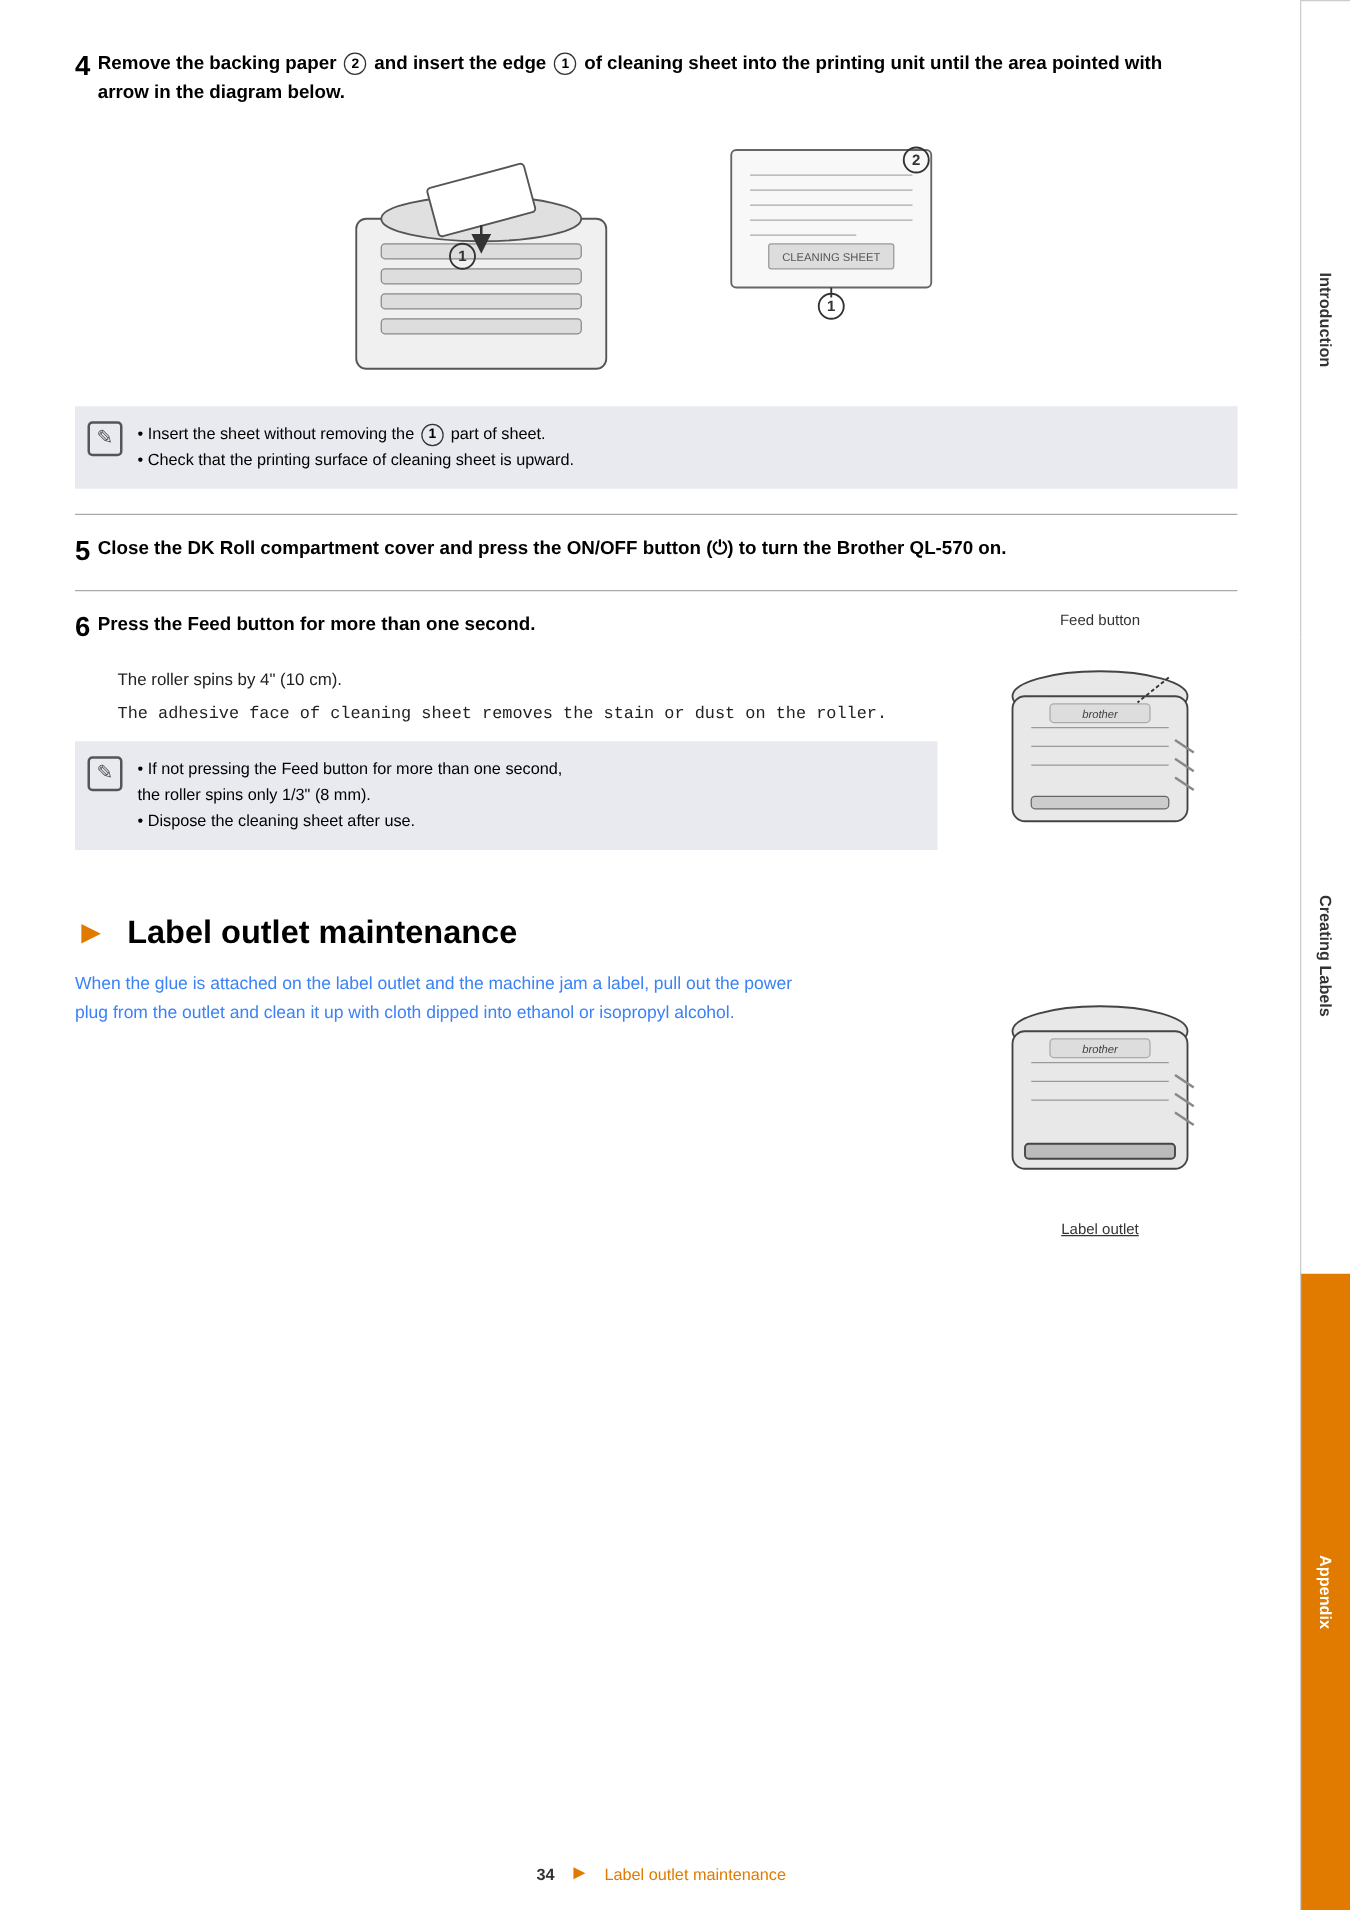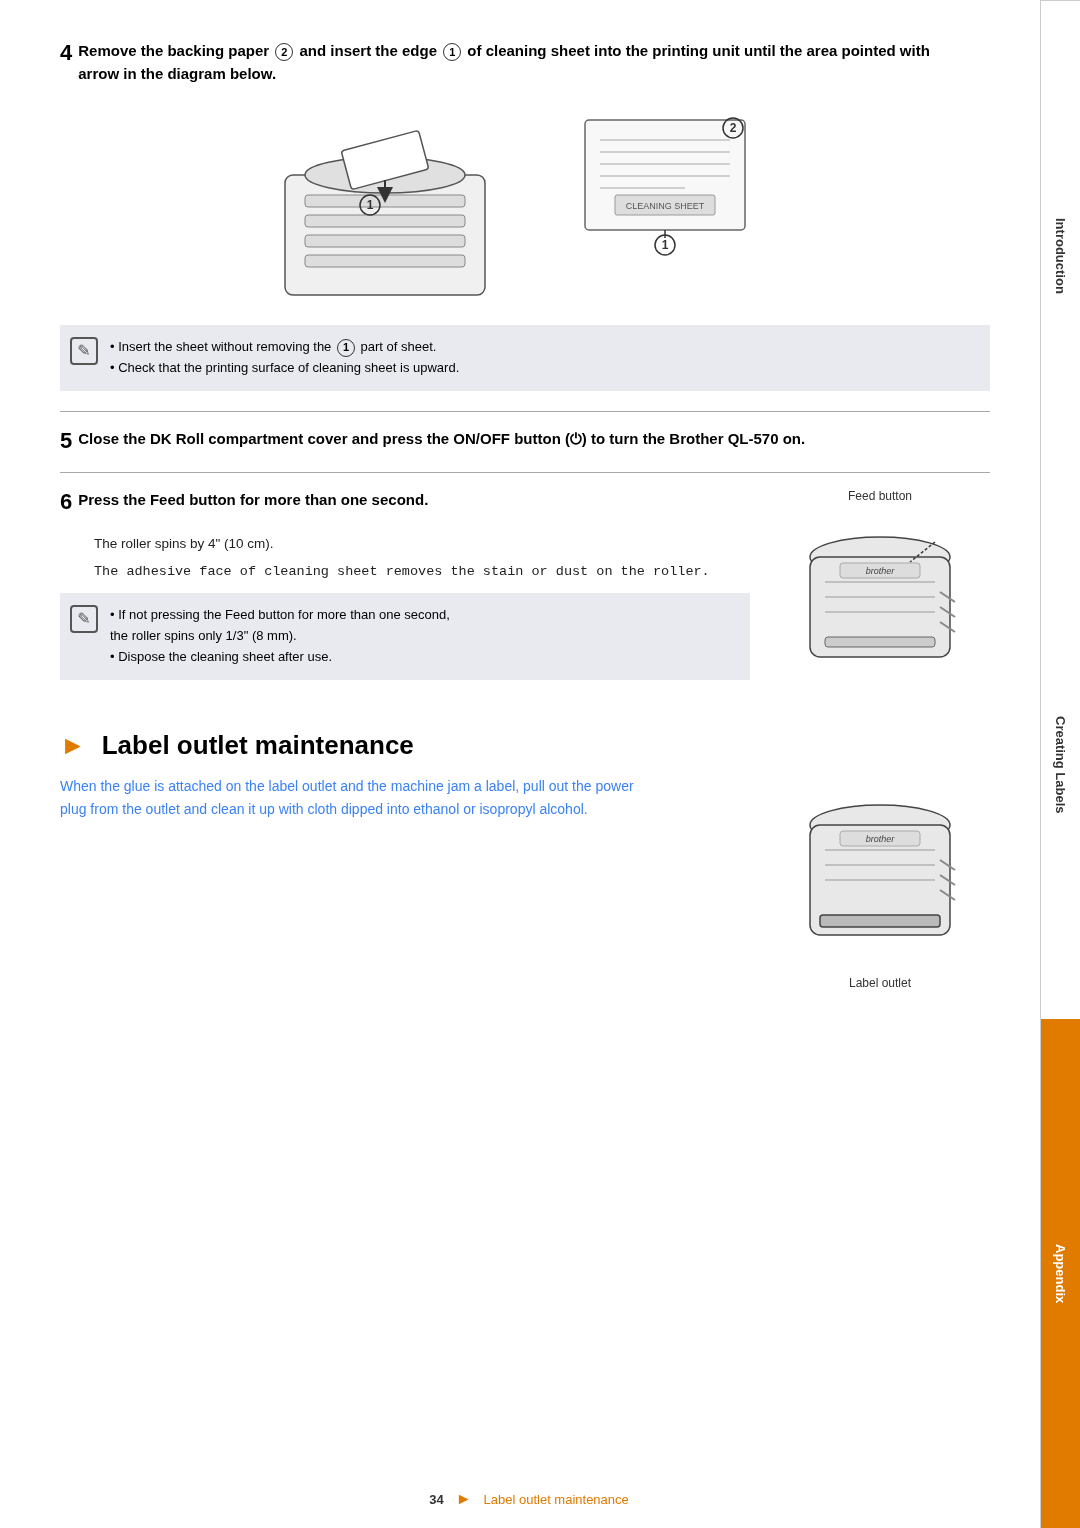--- a/index.html
+++ b/index.html
@@ -201,20 +201,21 @@
       display: flex;
       flex-direction: column;
       align-items: center;
     }
 
     .label-outlet-image .image-label {
       font-size: 12px;
       color: #333;
       margin-top: 6px;
       text-align: center;
+      text-decoration: underline;
     }
 
     
     .page-footer {
       position: absolute;
       bottom: 20px;
       left: 18px;
       right: 40px;
       display: flex;
       align-items: center;

